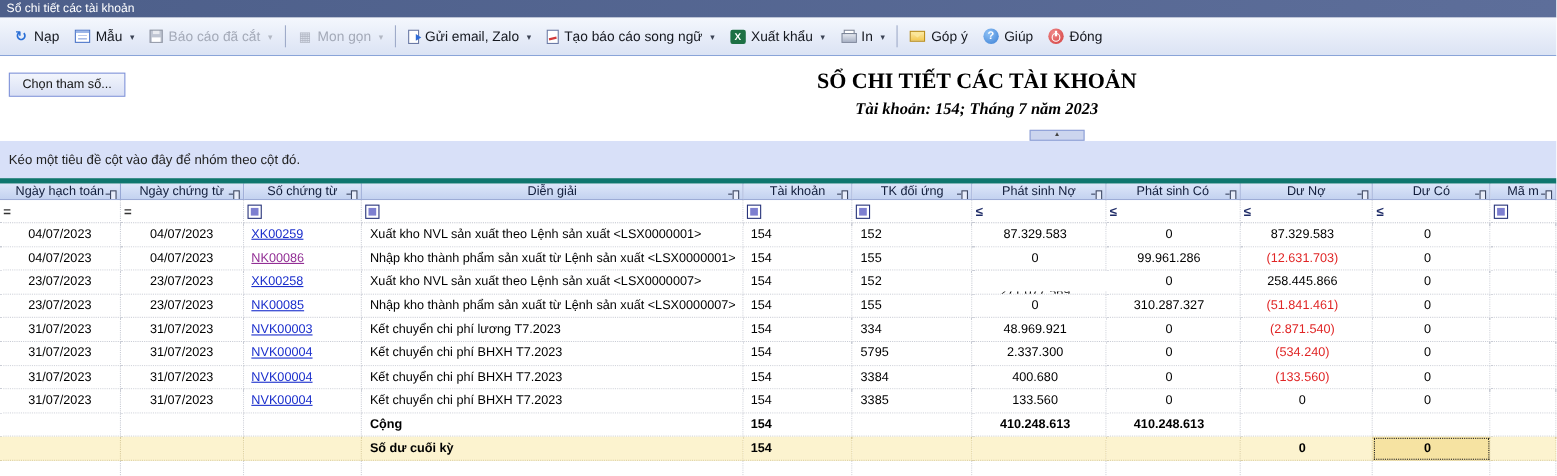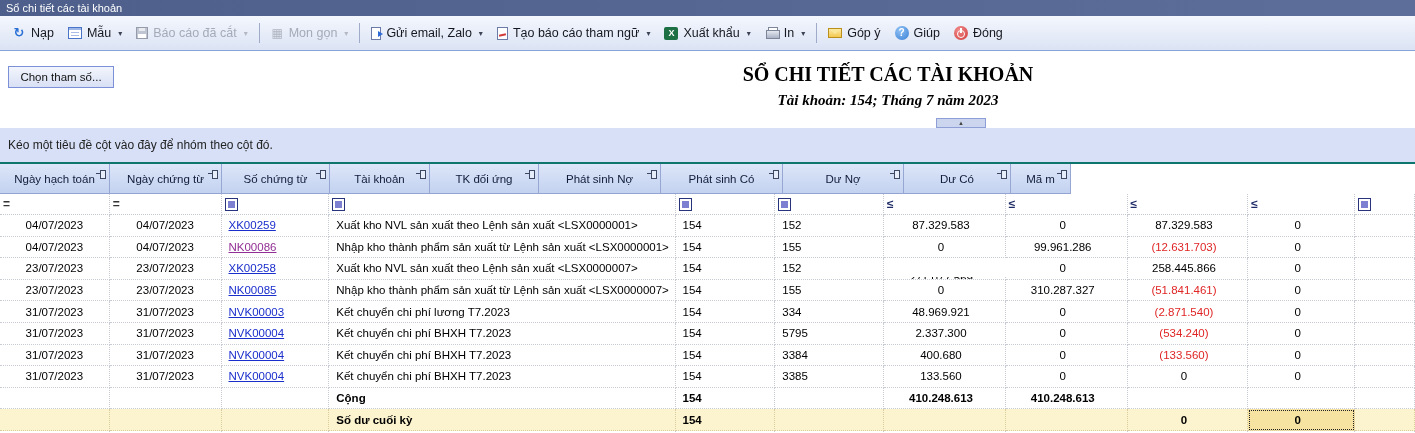--- a/index.html
+++ b/index.html
@@ -70,21 +70,21 @@
   .collapse-btn { position:absolute; left:936px; top:67px; width:50px; height:10px;
     background:#ccd5ee; border:1px solid #8d9fd6; text-align:center; }
   .collapse-btn .caret { display:block; font-size:6px; line-height:8px; color:#444; }
 
   
   .groupbar { height:34px; background:#d8e0f8; display:flex; align-items:center;
     padding-left:8px; font-size:12px; color:#222; }
 
   
   .grid { width:1415px; }
-  .hrow { display:flex; height:32px; border-top:2px solid #0f766e; }
+  .hrow { display:flex; height:20px; border-top:5px solid #0f766e; }
   .hcell { position:relative; display:flex; align-items:center; justify-content:center;
     background:linear-gradient(#dde6f9,#c3d2f0); border-right:1px solid #97a7d4;
     border-bottom:1px solid #93a4d2; font-size:11.5px; color:#101c3a; white-space:nowrap; overflow:hidden; }
   .pin-icon { position:absolute; right:3px; top:5px; width:10px; height:10px; }
   .pin-icon::before { content:''; position:absolute; left:0; top:4px; width:4px; height:1px; background:#3c4763; }
   .pin-icon::after { content:''; position:absolute; left:4px; top:1px; width:4px; height:7px;
     border:1px solid #3c4763; background:#e8edfa; }
 
   .frow { display:flex; height:21px; background:#fff; }
   .fcell { position:relative; display:flex; align-items:center; padding-left:3px;
@@ -143,21 +143,21 @@
       <span class="dd">▾</span>
     </div>
     <span class="tsep"></span>
     <div class="tbtn">
       <span class="ic send-email-icon"></span>
       <span class="tlbl">Gửi email, Zalo</span>
       <span class="dd">▾</span>
     </div>
     <div class="tbtn">
       <span class="ic bilingual-report-icon"></span>
-      <span class="tlbl">Tạo báo cáo tham ngữ</span>
+      <span class="tlbl">Tạo báo cáo song ngữ</span>
       <span class="dd">▾</span>
     </div>
     <div class="tbtn">
       <span class="ic excel-icon"></span>
       <span class="tlbl">Xuất khẩu</span>
       <span class="dd">▾</span>
     </div>
     <div class="tbtn">
       <span class="ic printer-icon"></span>
       <span class="tlbl">In</span>
@@ -196,20 +196,24 @@
       <div class="hcell" style="width: 110px;">
         <span>Ngày hạch toán</span>
         <span class="pin-icon"></span>
       </div>
       <div class="hcell" style="width: 112px;">
         <span>Ngày chứng từ</span>
         <span class="pin-icon"></span>
       </div>
       <div class="hcell" style="width: 108px;">
         <span>Số chứng từ</span>
+        <span class="pin-icon"></span>
+      </div>
+      <div class="hcell" style="width: 347px;">
+        <span>Diễn giải</span>
         <span class="pin-icon"></span>
       </div>
       <div class="hcell" style="width: 100px;">
         <span>Tài khoản</span>
         <span class="pin-icon"></span>
       </div>
       <div class="hcell" style="width: 109px;">
         <span>TK đối ứng</span>
         <span class="pin-icon"></span>
       </div>

